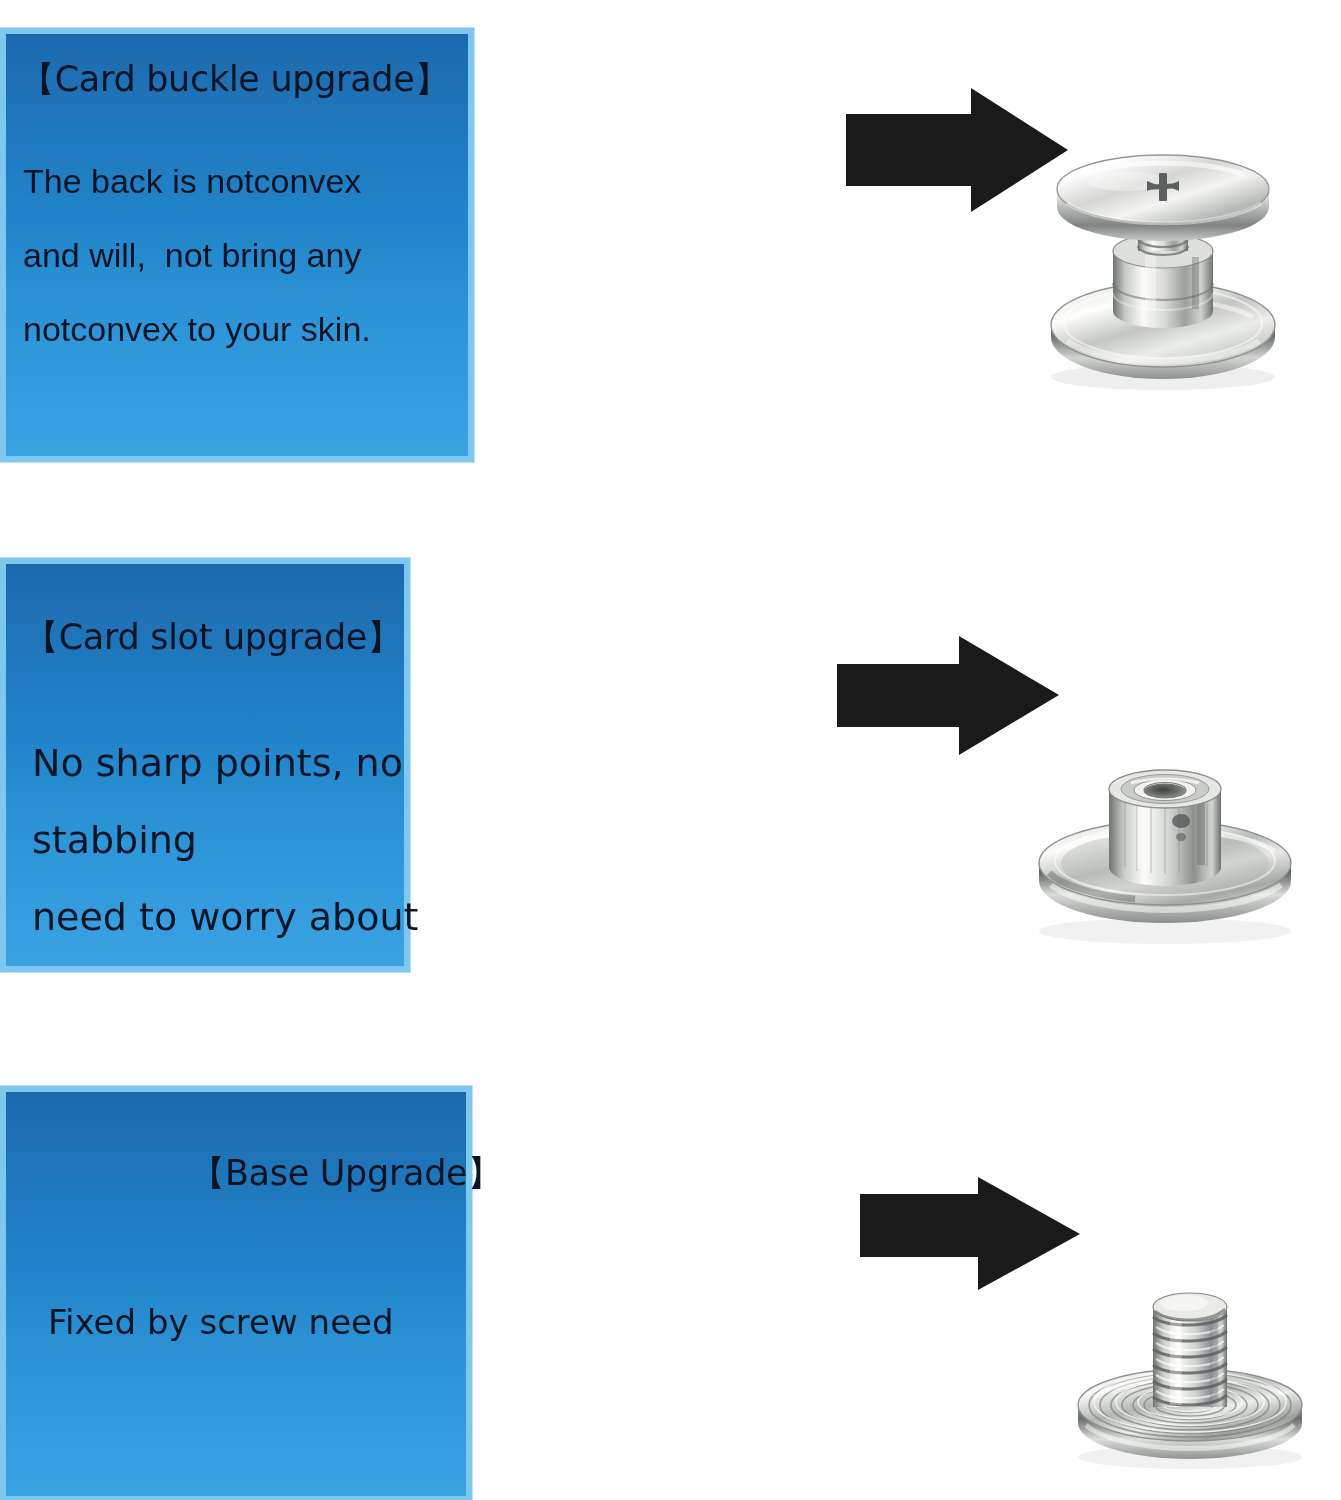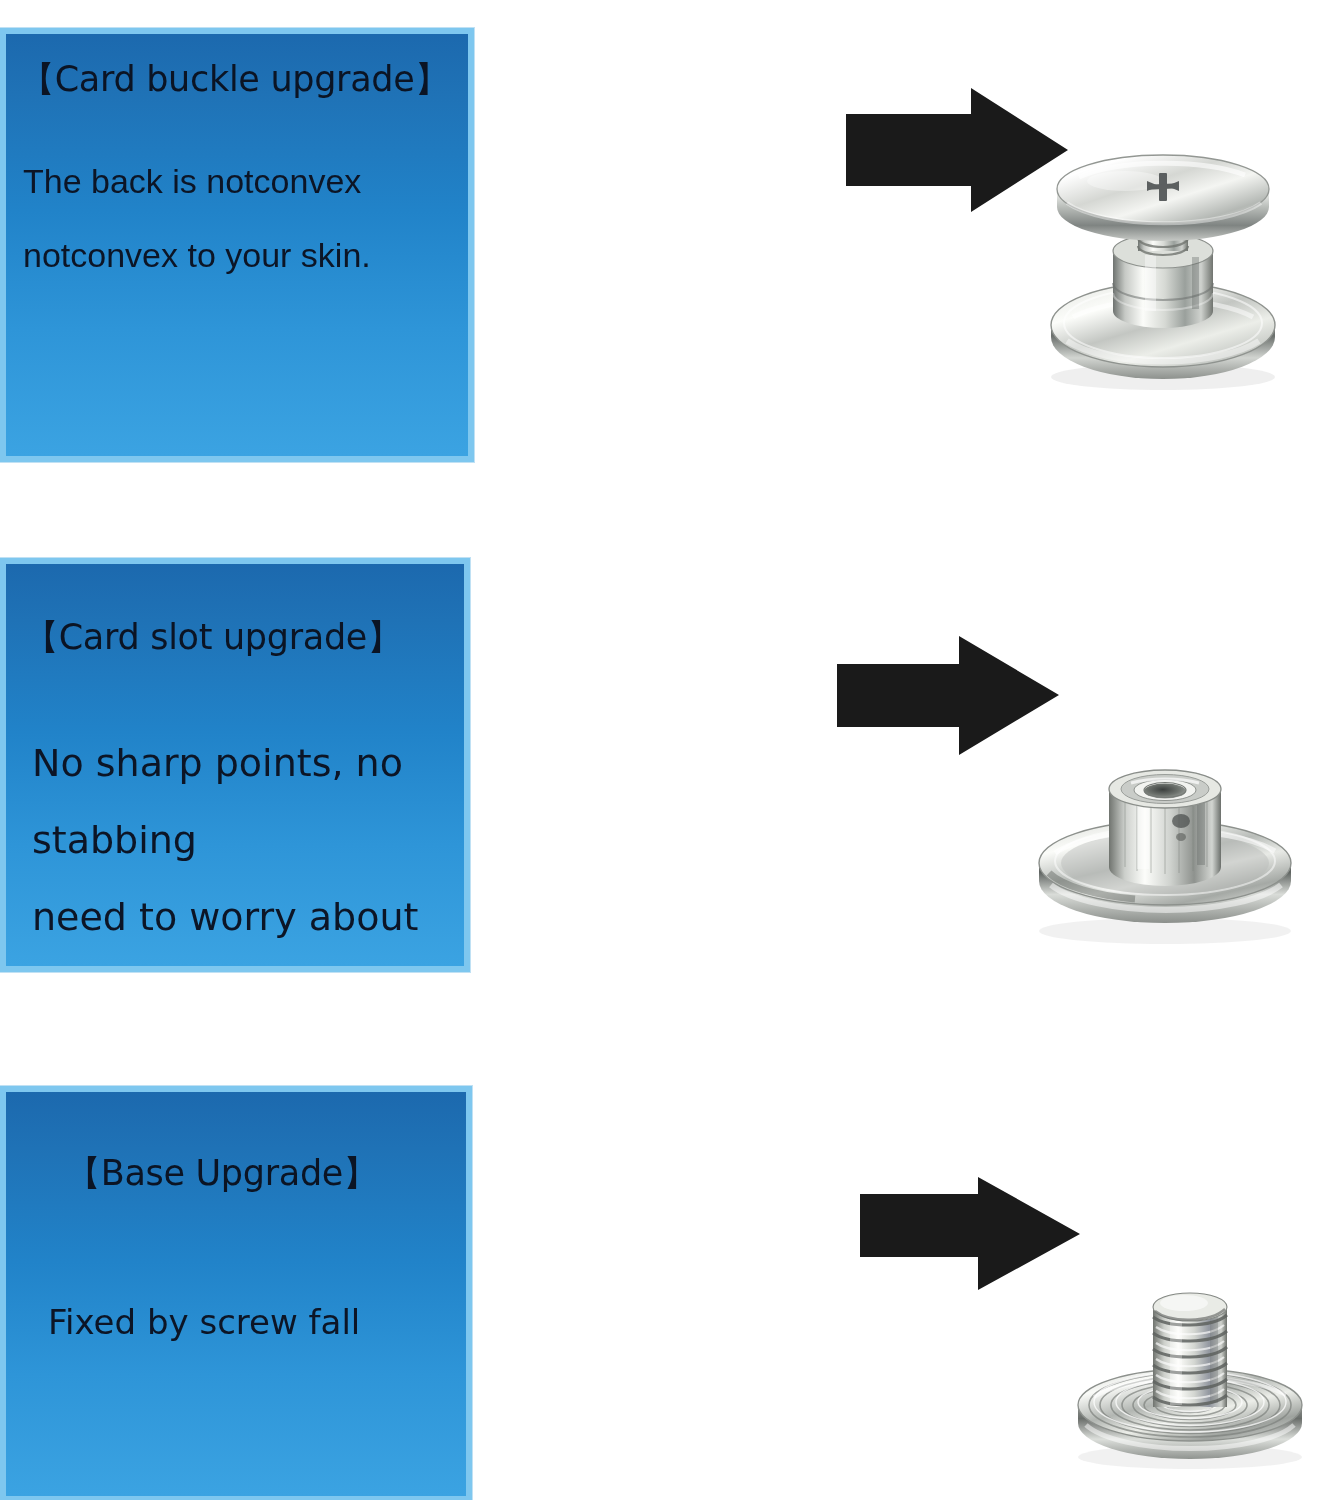--- a/index.html
+++ b/index.html
@@ -59,28 +59,28 @@
     display: block;
   }
 
   
   #panel-1 { left: 0px;  top: 28px;   width: 474px; height: 434px; }
   #panel-1 .panel-title { top: 22px;  left: 14px;  font-size: 35px; }
   #panel-1 .panel-body  { top: 110px; left: 17px;  font-size: 34px; line-height: 74px;
                           font-family: Liberation Sans, sans-serif; }
 
   
-  #panel-2 { left: 0px;  top: 558px;  width: 470px; height: 414px; }
+  #panel-2 { left: 0px;  top: 558px;  width: 410px; height: 414px; }
   #panel-2 .panel-title { top: 50px;  left: 18px;  font-size: 35px; }
   #panel-2 .panel-body  { top: 161px; left: 26px;  font-size: 38px; line-height: 77px;
                           font-family: "DejaVu Sans", sans-serif; }
 
   
   #panel-3 { left: 0px;  top: 1086px; width: 472px; height: 416px; }
-  #panel-3 .panel-title { top: 58px;  left: 60px;  font-size: 35px; }
+  #panel-3 .panel-title { top: 58px;  left: 60px;  font-size: 35px; text-align: right; }
   #panel-3 .panel-body  { top: 190px; left: 42px;  font-size: 34px; line-height: 80px;
                           font-family: "DejaVu Sans", sans-serif; }
 
   
   .arrow {
     position: absolute;
   }
   .arrow svg { display: block; }
 
   #arrow-1 { left: 843px;  top: 86px;   width: 228px; height: 128px; }
@@ -98,20 +98,21 @@
   #product-3 { left: 1040px; top: 1255px; width: 300px; height: 235px; }
 </style>
 </head>
 <body>
 
 <div class="panel" id="panel-1">
   <div class="panel-inner">
     <div class="panel-title">【Card buckle upgrade】</div>
     <div class="panel-body">
       <span class="line">The back is notconvex</span>
+      <span class="line">and will,  not bring any</span>
       <span class="line">notconvex to your skin.</span>
     </div>
   </div>
 </div>
 
 <div class="arrow" id="arrow-1">
   <svg viewBox="0 0 228 128" width="228" height="128" aria-hidden="true">
     <polygon points="3,28 128,28 128,2 225,64 128,126 128,100 3,100" fill="#1a1a1a"></polygon>
   </svg>
 </div>
@@ -285,21 +286,21 @@
     <ellipse cx="180" cy="56" rx="21" ry="7.5" fill="url(#bore2)"></ellipse>
     <ellipse cx="180" cy="55" rx="21" ry="7.5" fill="none" stroke="#767a76" stroke-width="1.2"></ellipse>
     <path d="M146,48 A50,15 0 0 1 214,48" fill="none" stroke="#ffffff" stroke-width="3" opacity="0.7"></path>
   </svg>
 </div>
 
 <div class="panel" id="panel-3">
   <div class="panel-inner">
     <div class="panel-title">【Base Upgrade】</div>
     <div class="panel-body">
-      <span class="line">Fixed by screw fall</span>
+      <span class="line">Fixed by screw need</span>
     </div>
   </div>
 </div>
 
 <div class="arrow" id="arrow-3">
   <svg viewBox="0 0 228 117" width="228" height="117" aria-hidden="true">
     <polygon points="4,19 122,19 122,2 224,59 122,115 122,82 4,82" fill="#1a1a1a"></polygon>
   </svg>
 </div>
 

